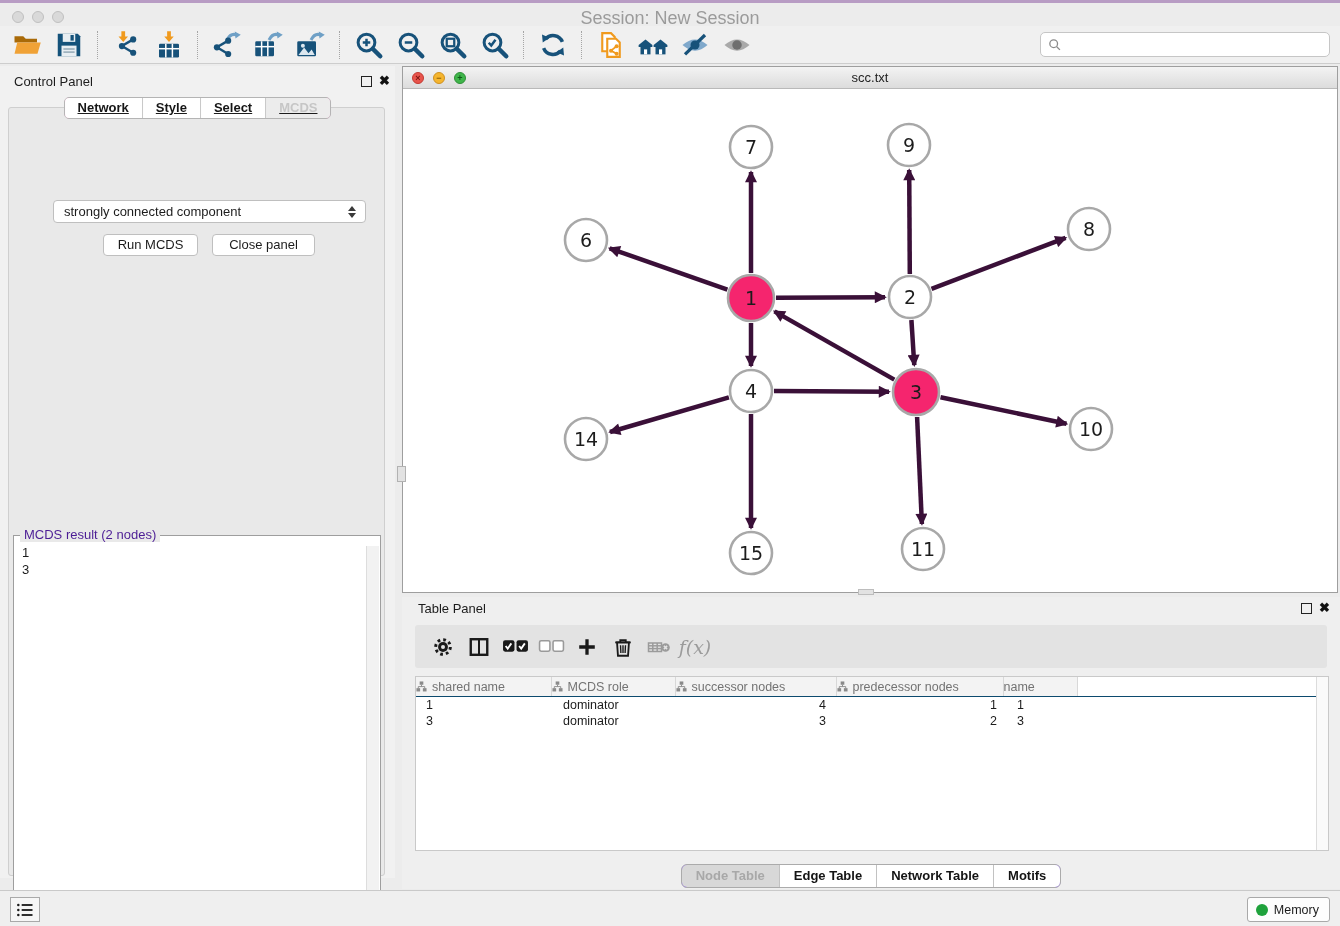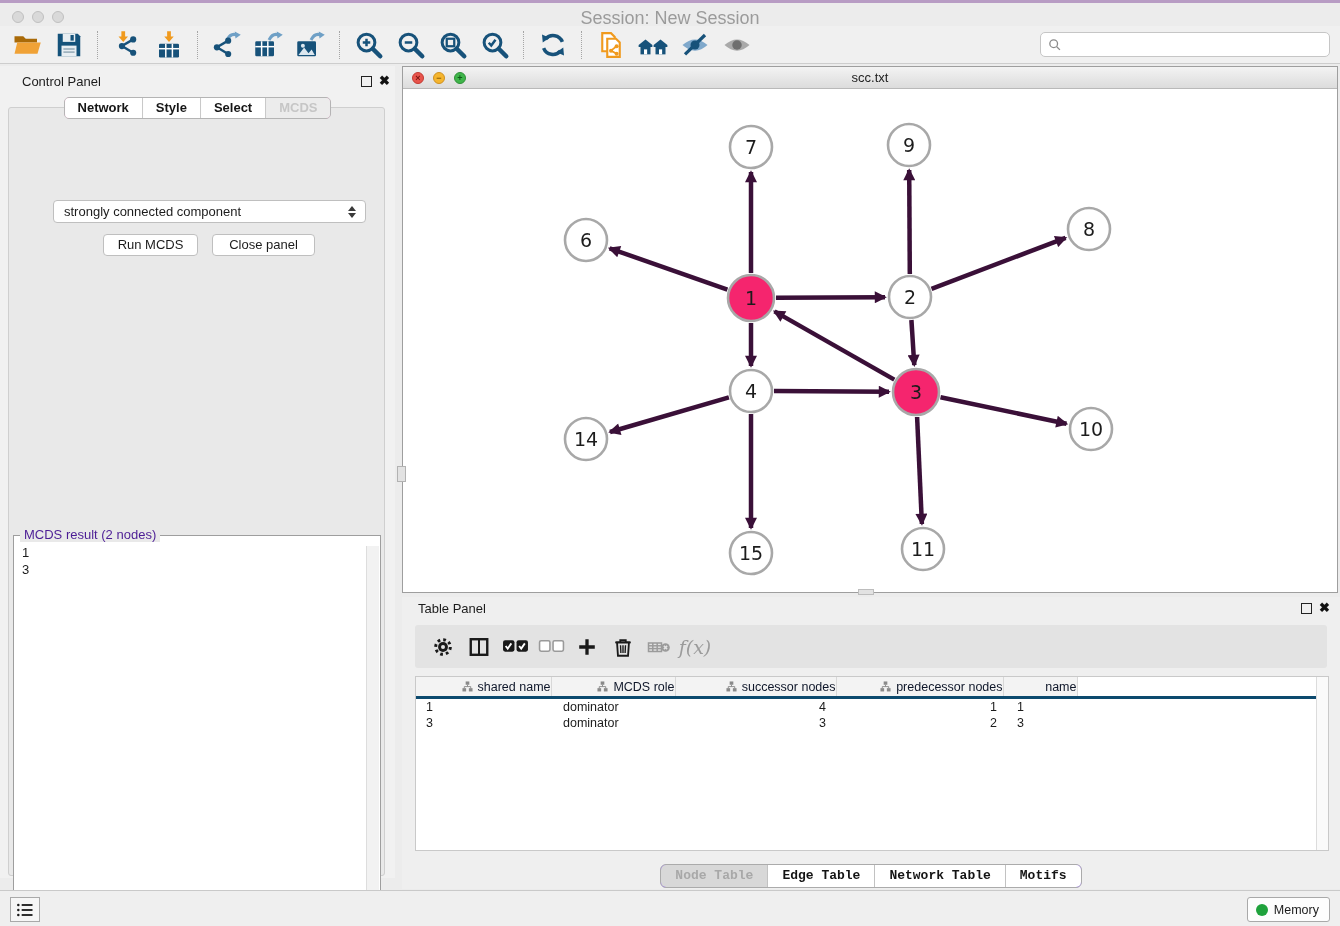--- a/index.html
+++ b/index.html
@@ -24,26 +24,26 @@
   .tsep{width:1px;height:28px;border-left:1px dotted #A5A5A5;margin:0 7px;}
   .searchbox{position:absolute;left:1040px;top:32px;width:290px;height:25px;background:#fff;
              border:1px solid #C6C6C6;border-radius:5px;box-sizing:border-box;display:flex;align-items:center;}
   .searchbox input{border:none;outline:none;background:transparent;flex:1;height:100%;
                    font-size:13px;font-family:"Liberation Sans",sans-serif;}
   .searchbox .mag{margin:0 4px 0 7px;display:flex;}
 
   
   .cpanel{position:absolute;left:0;top:66px;width:395px;height:812px;background:#F1F1F1;}
   .panel-head{position:absolute;left:0;top:6px;width:100%;height:20px;}
-  .panel-head .ptitle{position:absolute;left:22px;top:2px;font-size:13px;color:#1c1c1c;}
+  .panel-head .ptitle{position:absolute;left:14px;top:2px;font-size:13px;color:#1c1c1c;}
   .float-ic{position:absolute;width:11px;height:11px;border:1.5px solid #222;box-sizing:border-box;top:4px;}
   .close-ic{position:absolute;top:1px;font-size:13px;font-weight:bold;color:#111;}
   .cpanel .float-ic{left:361px;} .cpanel .close-ic{left:379px;}
   .ctab-row{position:absolute;left:50%;transform:translateX(-50%);top:31px;display:flex;
-            border:1px solid #B4B4B4;border-radius:5px;overflow:hidden;background:#f9a8d4;z-index:3;}
+            border:1px solid #B4B4B4;border-radius:5px;overflow:hidden;background:#f9a8d4;z-index:3;text-decoration:underline;}
   .ctab{height:20px;line-height:20px;padding:0 13px;font-size:13px;font-weight:bold;color:#161616;
         background:#fff;border-left:1px solid #C9C9C9;}
   .ctab:first-child{border-left:none;}
   .ctab.active{color:#C6C6C6;background:#ECECEC;}
   .cpanel-body{position:absolute;left:8px;top:41px;width:377px;height:769px;background:#E9E9E9;
                border:1px solid #CFCFCF;border-radius:3px;box-sizing:border-box;}
   .opt-label{position:absolute;left:0;right:0;top:70px;text-align:center;font-size:13px;color:#111;}
   .dropdown{position:absolute;left:44px;top:92px;width:313px;height:23px;background:#fff;
             border:1px solid #BFBFBF;border-radius:4px;box-sizing:border-box;display:flex;align-items:center;justify-content:flex-end;}
   .dropdown .dval{flex:1;font-size:13px;padding-left:10px;}
@@ -85,34 +85,34 @@
   .tpanel .ptitle{position:absolute;left:16px;top:4px;font-size:13px;}
   .tpanel .float-ic{left:899px;top:6px;} .tpanel .close-ic{left:917px;top:3px;}
   .tp-toolbar{position:absolute;left:13px;top:28px;width:912px;height:43px;background:#E3E3E3;
               border-radius:3px;display:flex;align-items:center;padding-left:10px;box-sizing:border-box;}
   .tp-btn{width:36px;height:36px;display:flex;align-items:center;justify-content:center;color:#1a1a1a;}
   .tp-btn.disabled{color:#9B9B9B;}
   .fx-text{font-family:"DejaVu Serif",serif;font-style:italic;font-size:19px;}
   .tablewrap{position:absolute;left:13px;top:79px;width:914px;height:175px;background:#fff;
              border:1px solid #C9C9C9;box-sizing:border-box;overflow:hidden;}
   table.nodetable{border-collapse:collapse;table-layout:fixed;width:100%;}
-  .nodetable thead td{background:#F3F3F3;border-right:1px solid #D8D8D8;border-bottom:3px solid #0c4a6e;
-                      height:19px;text-align:right;font-size:12.5px;color:#0f172a;padding:0;white-space:nowrap;}
+  .nodetable thead td{background:#F3F3F3;border-right:1px solid #D8D8D8;border-bottom:1px solid #0c4a6e;
+                      height:19px;text-align:left;font-size:12.5px;color:#737373;padding:0;white-space:nowrap;}
   .nodetable thead td.filler{background:#fff;border-right:none;}
   .nodetable thead td svg{vertical-align:-1px;margin-right:5px;}
   .nodetable tbody td{height:16px;font-size:12.5px;padding:0;white-space:nowrap;}
   .nodetable tbody td:nth-child(1){padding-left:10px;}
   .nodetable tbody td:nth-child(2){padding-left:12px;}
   .nodetable tbody td:nth-child(3){text-align:right;padding-right:10px;}
   .nodetable tbody td:nth-child(4){text-align:right;padding-right:6px;}
   .nodetable tbody td:nth-child(5){padding-left:14px;}
   .table-scroll{position:absolute;right:0;top:0;bottom:0;width:11px;background:#FAFAFA;
                 border-left:1px solid #DCDCDC;}
   .tp-tabs{position:absolute;left:0;right:0;top:267px;display:flex;justify-content:center;}
-  .tp-tabgroup{display:flex;border:1px solid #ABABAB;border-radius:6px;overflow:hidden;background:#8b5cf6;font-family:Liberation Mono, monospace;}
+  .tp-tabgroup{display:flex;border:1px solid #ABABAB;border-radius:6px;overflow:hidden;background:#8b5cf6;}
   .tp-tab{height:22px;line-height:22px;padding:0 14px;font-size:13px;font-weight:bold;color:#141414;
           background:#fff;border-left:1px solid #C2C2C2;}
   .tp-tab:first-child{border-left:none;}
   .tp-tab.active{background:#D8D8D8;color:#A8A8A8;}
 
   
   .statusbar{position:absolute;left:0;top:890px;width:1340px;height:36px;background:#EFEFEF;
              border-top:1px solid #C9C9C9;box-sizing:border-box;}
   .list-btn{position:absolute;left:10px;top:6px;width:30px;height:25px;background:#F6F6F6;
             border:1px solid #A9A9A9;display:flex;align-items:center;justify-content:center;box-sizing:border-box;}

